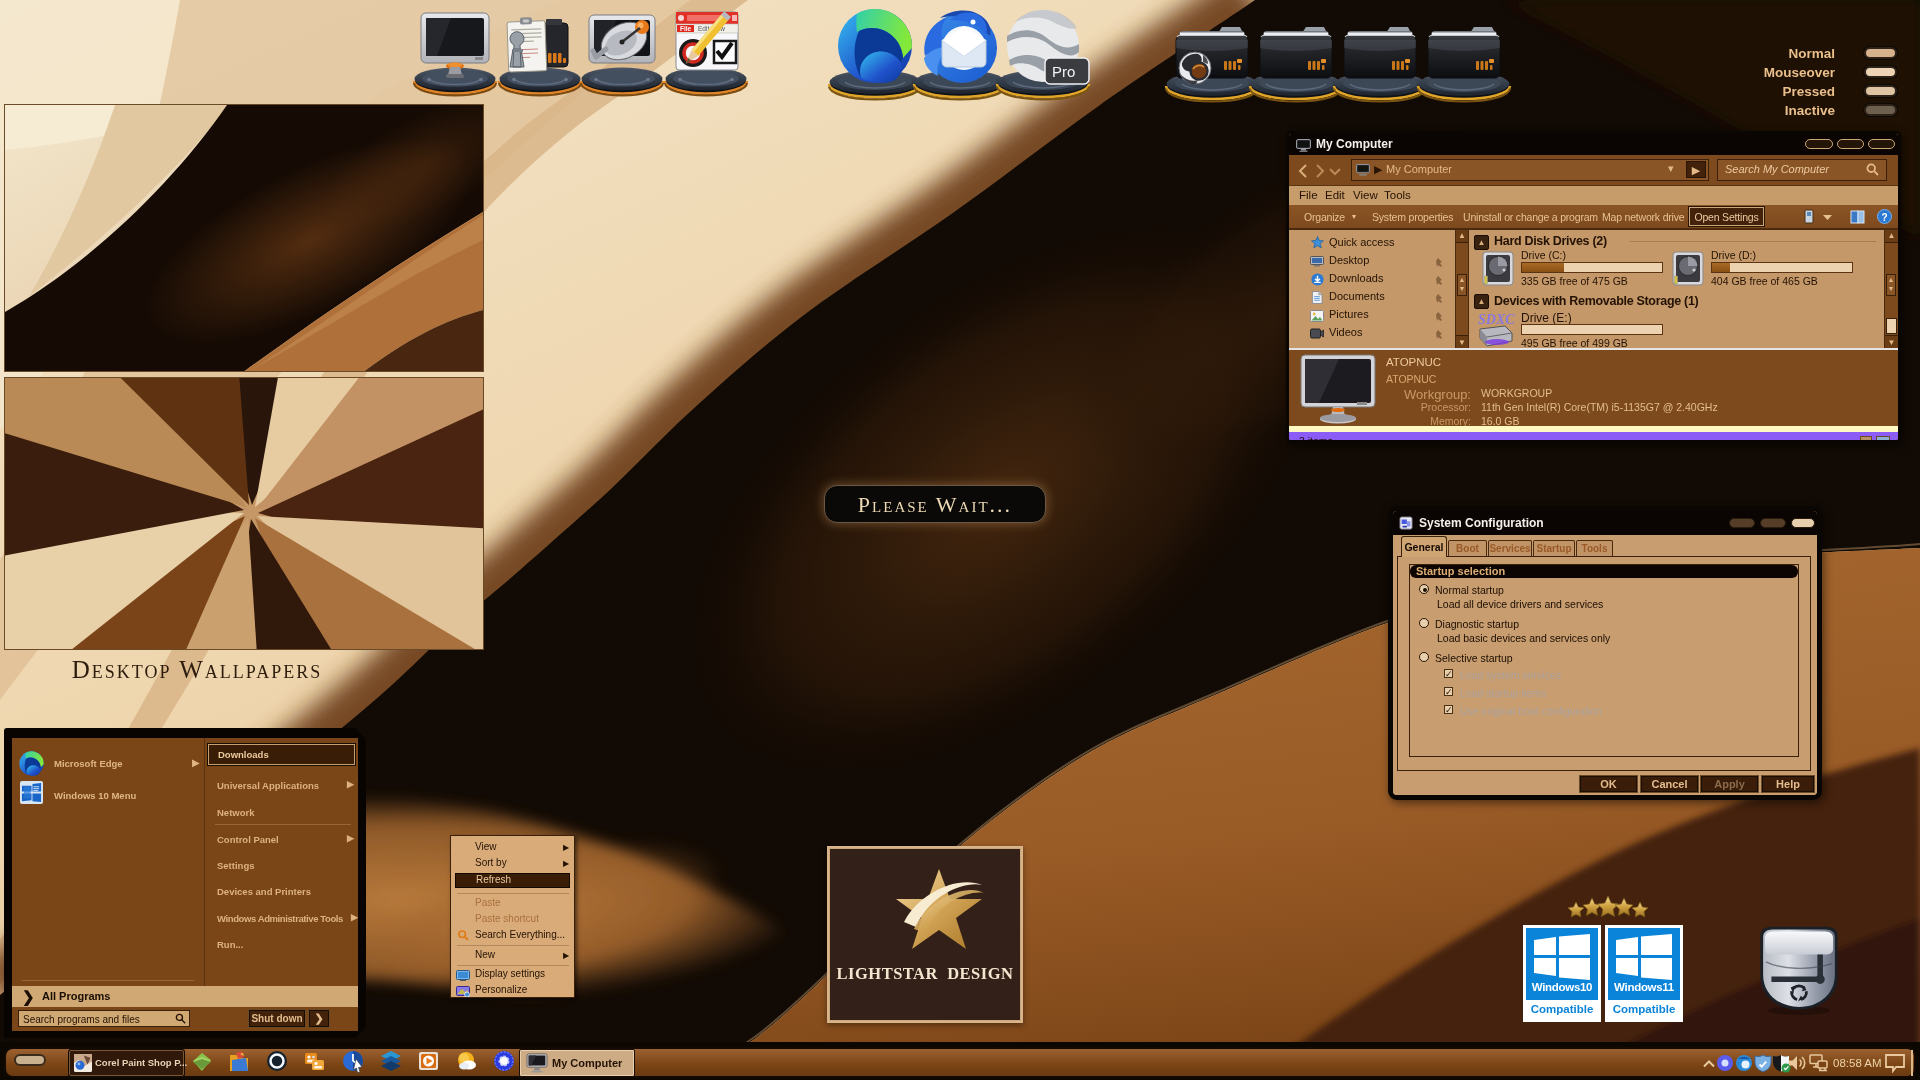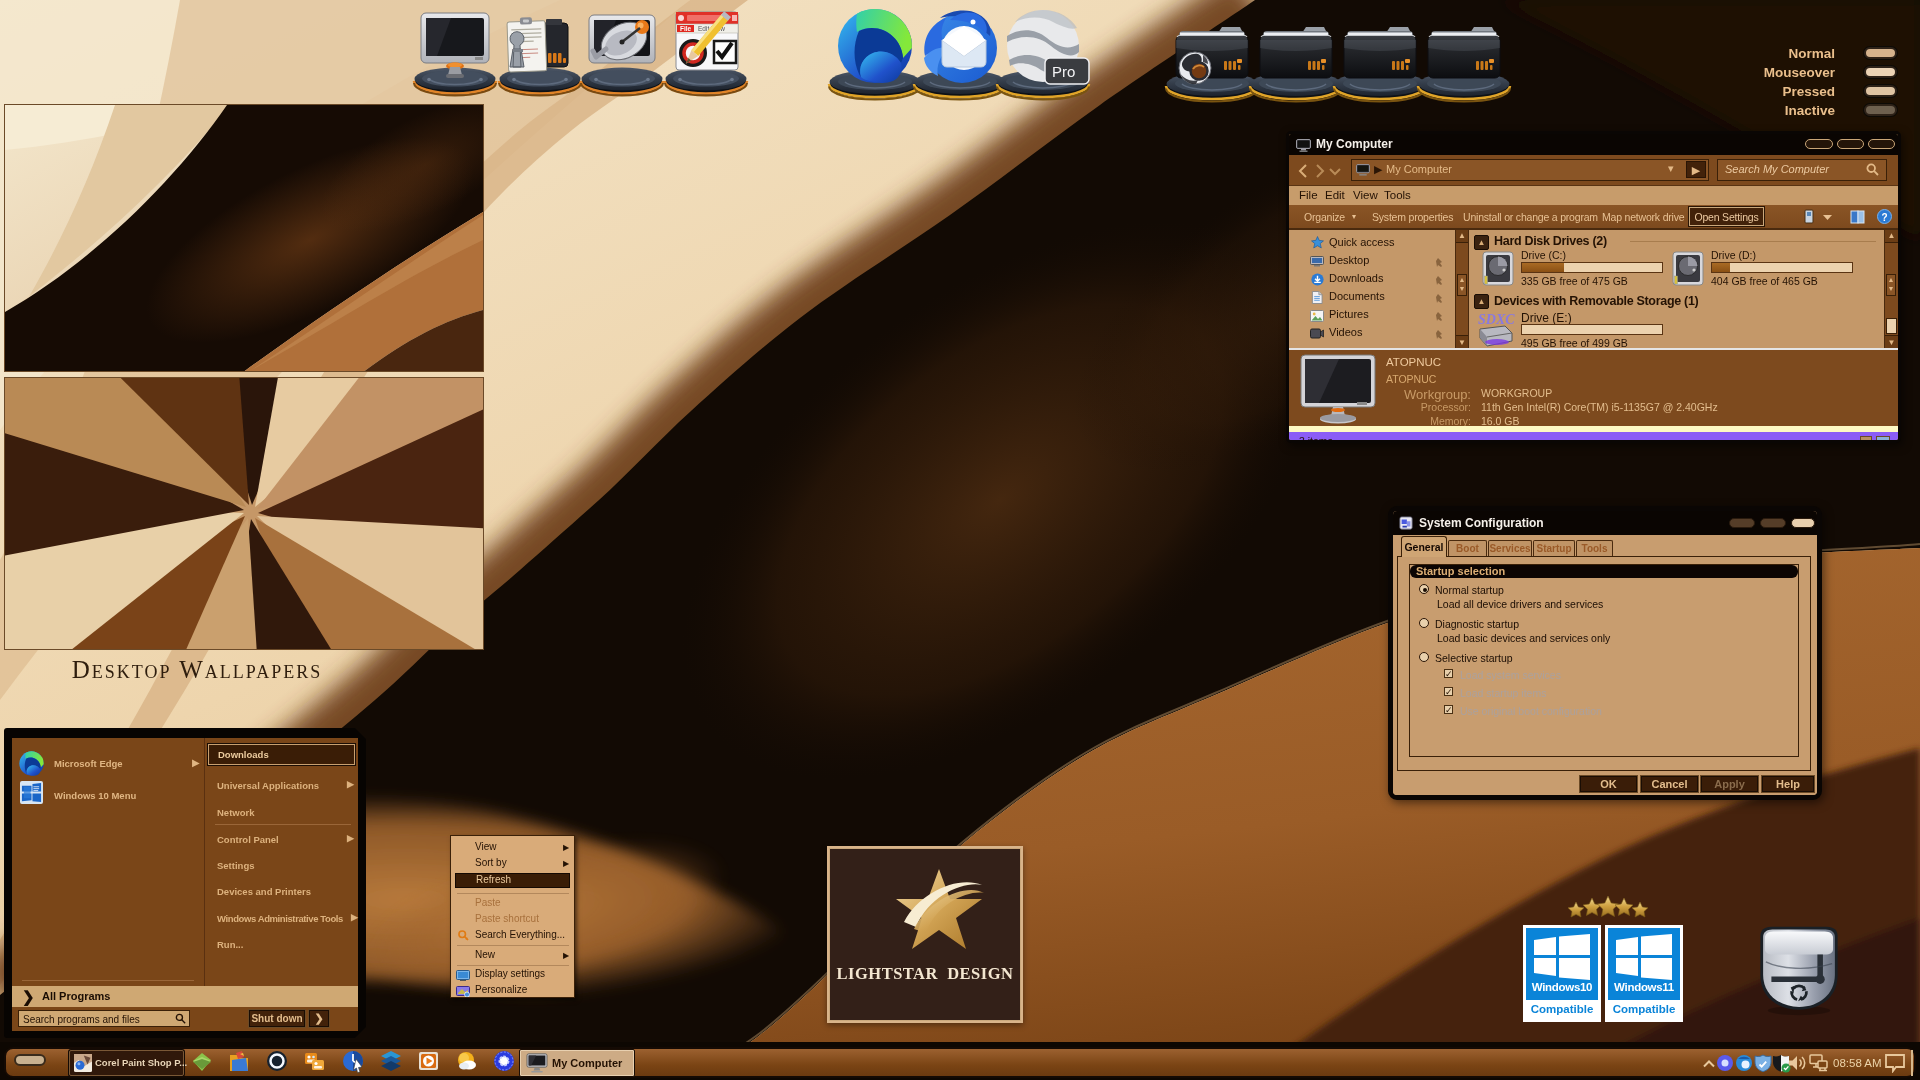--- a/index.html
+++ b/index.html
@@ -139,20 +139,21 @@
   <div class="abs" style="left:0;top:46px;width:135px;text-align:right;font-size:13.5px;font-weight:bold;color:#eabf8c;">Normal</div>
   <div class="abs" style="left:0;top:65px;width:135px;text-align:right;font-size:13.5px;font-weight:bold;color:#eabf8c;">Mouseover</div>
   <div class="abs" style="left:0;top:84px;width:135px;text-align:right;font-size:13.5px;font-weight:bold;color:#eabf8c;">Pressed</div>
   <div class="abs" style="left:0;top:103px;width:135px;text-align:right;font-size:13.5px;font-weight:bold;color:#eabf8c;">Inactive</div>
   <div class="abs" style="left:164px;top:47px;width:33px;height:12px;border-radius:6px;background:#d5b28c;border:2px solid #2e2218;box-shadow:0 0 0 1px #0d0a06;"></div>
   <div class="abs" style="left:164px;top:66px;width:33px;height:12px;border-radius:6px;background:#ecd3b5;border:2px solid #2e2218;box-shadow:0 0 0 1px #0d0a06;"></div>
   <div class="abs" style="left:164px;top:85px;width:33px;height:12px;border-radius:6px;background:#dfc4a3;border:2px solid #2e2218;box-shadow:0 0 0 1px #0d0a06;"></div>
   <div class="abs" style="left:164px;top:104px;width:33px;height:12px;border-radius:6px;background:#6e604f;border:2px solid #2e2218;box-shadow:0 0 0 1px #0d0a06;"></div>
 </div>
 
+<div class="abs serif" style="left:824px;top:485px;width:222px;height:38px;background:#0b0908;border:1px solid #6b5844;border-radius:13px;box-shadow:0 0 10px 2px rgba(190,140,90,0.38);color:#ecd9b4;text-align:center;line-height:37px;font-variant:small-caps;font-size:22px;letter-spacing:2px;">Please Wait...</div>
 
 <svg id="icons" class="abs" width="1920" height="130" viewBox="0 0 1920 130" style="left:0;top:0">
 <defs>
  <linearGradient id="sau" x1="0" y1="0" x2="0" y2="1">
           <stop offset="0" stop-color="#4d5868"></stop>
           <stop offset="0.5" stop-color="#333c49"></stop>
           <stop offset="1" stop-color="#1d232d"></stop>
         </linearGradient>
  <linearGradient id="fold" x1="0" y1="0" x2="0" y2="1">
           <stop offset="0" stop-color="#3b3e44"></stop>

